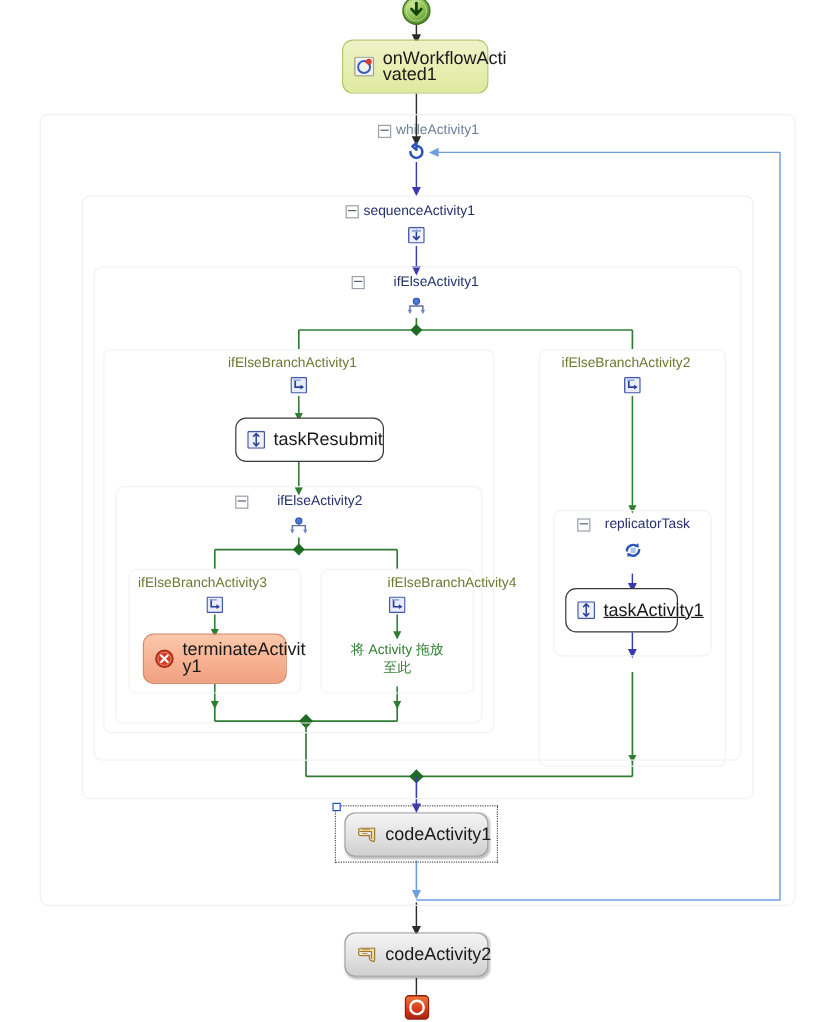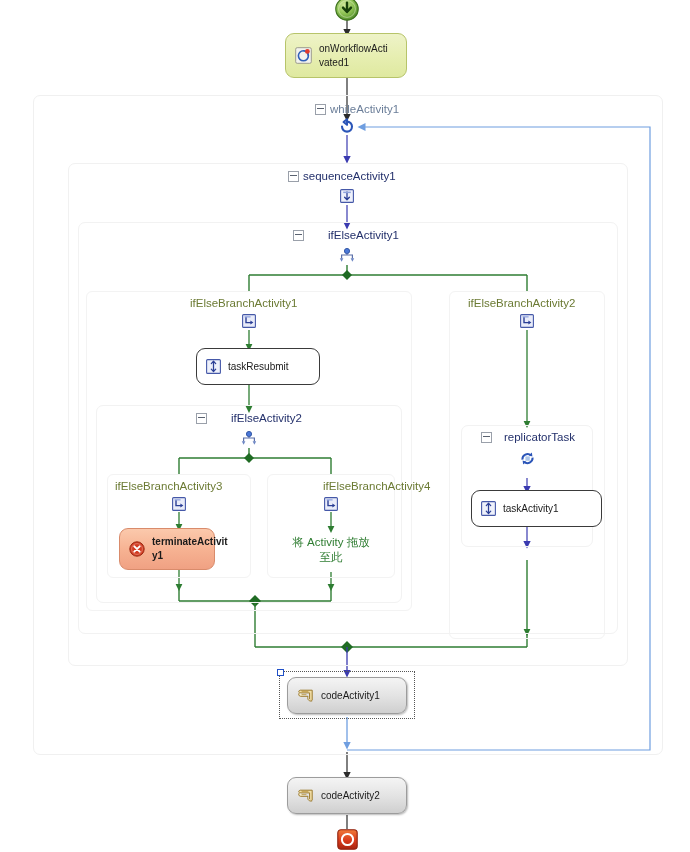--- a/index.html
+++ b/index.html
@@ -86,21 +86,21 @@
 
   
   .act {
     position: absolute;
     box-sizing: border-box;
     display: flex;
     align-items: center;
     gap: 7px;
     padding: 0 9px;
     border-radius: 9px;
-    font-size: 10px;
+    font-size: 15px;
     line-height: 14px;
     color: #1a1a1a;
   }
   .act .lbl { white-space: pre-line; }
 
   .act-white {
     background: #ffffff;
     border: 1.3px solid #3a3a3a;
   }
   .act-green {
@@ -335,21 +335,21 @@
 
   <div class="mid-icon" style="left:172px; top:497px;">
     <svg width="14" height="14" viewBox="0 0 14 14" xmlns="http://www.w3.org/2000/svg">
       <rect x="0.6" y="0.6" width="12.8" height="12.8" rx="1" fill="#e9ecf9" stroke="#4558a8" stroke-width="1.1"></rect>
       <path d="M4,3 L4,8.6 L9.6,8.6" fill="none" stroke="#2b3f96" stroke-width="1.4"></path>
       <path d="M8.4,6.6 L11.4,8.6 L8.4,10.6 z" fill="#2b3f96"></path>
       <rect x="2.6" y="2.2" width="6" height="1.3" fill="#93a5e0"></rect>
     </svg>
   </div>
 
-  <div class="act act-red" style="left:119px; top:528px; width:96px; height:42px;font-weight:bold;">
+  <div class="act act-red" style="left:119px; top:528px; width:120px; height:42px;">
     <svg class="ico" width="16" height="16" viewBox="0 0 16 16" xmlns="http://www.w3.org/2000/svg">
       <circle cx="8" cy="8" r="7.2" fill="#d13c22" stroke="#9c2a14" stroke-width="1"></circle>
       <circle cx="8" cy="8" r="5.4" fill="none" stroke="#f0a090" stroke-width="0.8" opacity=".7"></circle>
       <path d="M5.3,5.3 L10.7,10.7 M10.7,5.3 L5.3,10.7" stroke="#ffffff" stroke-width="1.9" stroke-linecap="round"></path>
     </svg>
     <span class="lbl">terminateActivit
 y1</span>
   </div>
 
   <div class="container branch" style="left:267px; top:474px; width:128px; height:104px;"></div>
@@ -391,21 +391,21 @@
   <div class="mid-icon" style="left:519px; top:450px;">
     <svg width="17" height="17" viewBox="0 0 17 17" xmlns="http://www.w3.org/2000/svg">
       <path d="M3.4,9.6 A5.2,5.2 0 0 1 12,5.4" fill="none" stroke="#2b55b8" stroke-width="2"></path>
       <path d="M13.6,7.6 A5.2,5.2 0 0 1 5,11.8" fill="none" stroke="#2b55b8" stroke-width="2"></path>
       <path d="M12.9,2.6 L13.4,6.4 L9.8,5.2 z" fill="#2b55b8"></path>
       <path d="M4.1,14.4 L3.6,10.6 L7.2,11.8 z" fill="#2b55b8"></path>
       <rect x="6.4" y="6.4" width="4.4" height="4.4" fill="#7fa8df" opacity=".65"></rect>
     </svg>
   </div>
 
-  <div class="act act-white" style="left:471px; top:490px; width:131px; height:37px;">
+  <div class="act act-white" style="left:471px; top:490px; width:94px; height:37px;text-decoration:underline;">
     <svg class="ico" width="15" height="15" viewBox="0 0 15 15" xmlns="http://www.w3.org/2000/svg">
       <rect x="0.6" y="0.6" width="13.8" height="13.8" rx="1" fill="#eef1fb" stroke="#4558a8" stroke-width="1.1"></rect>
       <path d="M7.5,2.6 L7.5,12.2 M5.3,4.6 L7.5,2.2 L9.7,4.6 M5.3,10.2 L7.5,12.6 L9.7,10.2" fill="none" stroke="#2b3f96" stroke-width="1.25" stroke-linecap="round" stroke-linejoin="round"></path>
     </svg>
     <span class="lbl">taskActivity1</span>
   </div>
 
   <div class="selected-frame" style="left:279px; top:671px; width:136px; height:48px;"></div>
   <div class="sel-handle" style="left:277px; top:669px;"></div>
 

